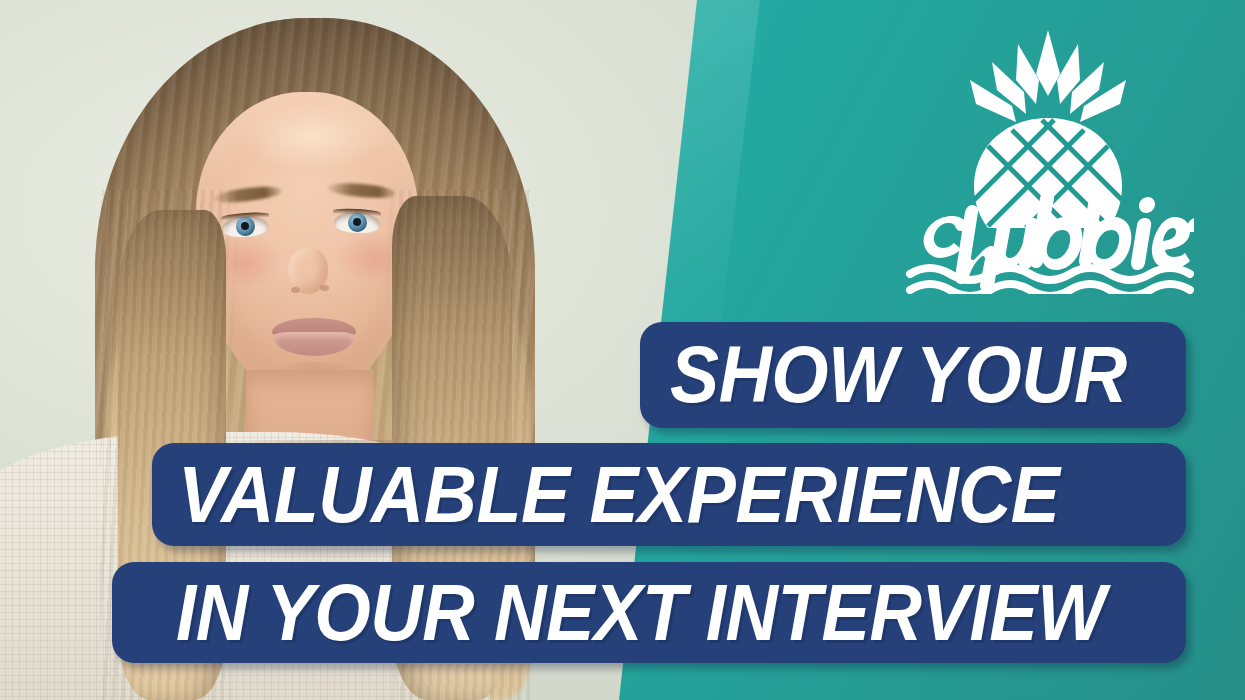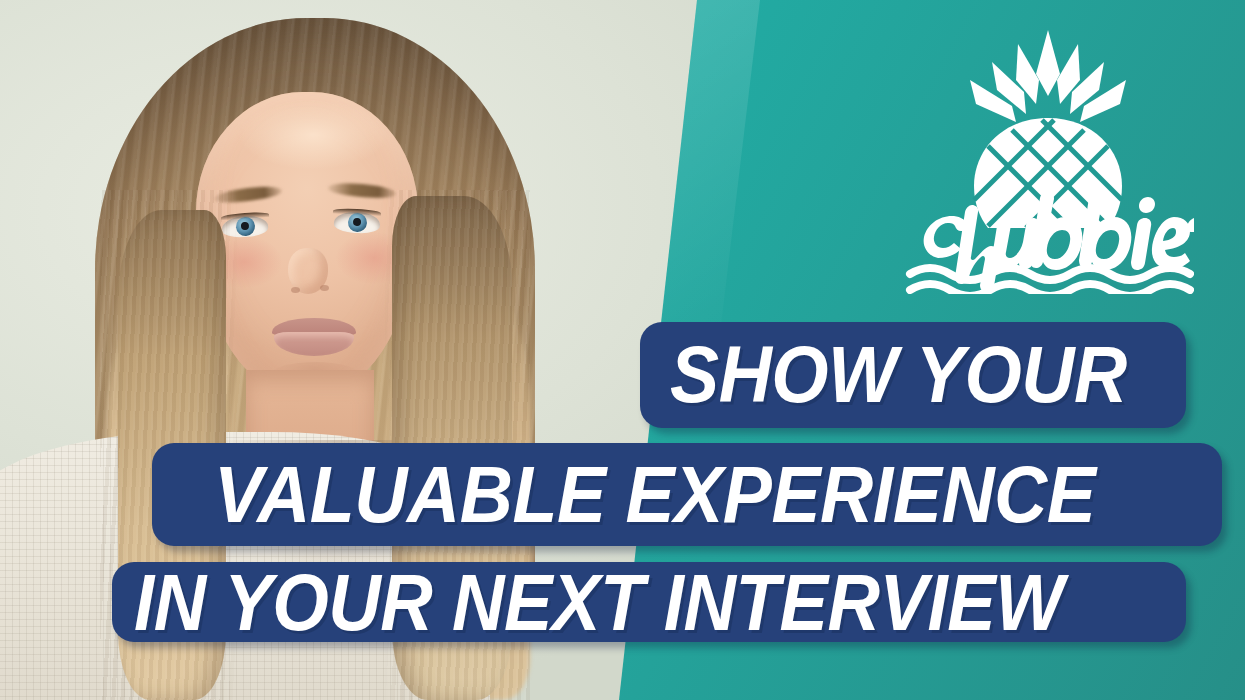--- a/index.html
+++ b/index.html
@@ -330,24 +330,24 @@
     line-height: 1;
     letter-spacing: -0.5px;
     text-shadow: 3px 3px 0 rgba(20,40,80,.35);
     transform: scaleX(0.92);
     transform-origin: left center;
   }
 
   #band-1 { left: 640px; top: 322px; width: 546px; height: 106px; }
   #band-1 .band-text { font-size: 80px; margin-left: 30px; }
 
-  #band-2 { left: 152px; top: 443px; width: 1034px; height: 103px; padding-left: 36px; }
+  #band-2 { left: 152px; top: 443px; width: 1034px; height: 103px; }
   #band-2 .band-text { font-size: 80px; margin-left: 26px; }
 
-  #band-3 { left: 112px; top: 562px; width: 1074px; height: 80px; }
+  #band-3 { left: 112px; top: 562px; width: 1074px; height: 101px; justify-content: flex-end; }
   #band-3 .band-text { font-size: 79px; margin-left: 22px; }
 </style>
 </head>
 <body>
 
 <div id="stage">
 
   <div class="photo">
     <div class="wall"></div>
     <div class="doorframe"></div>

